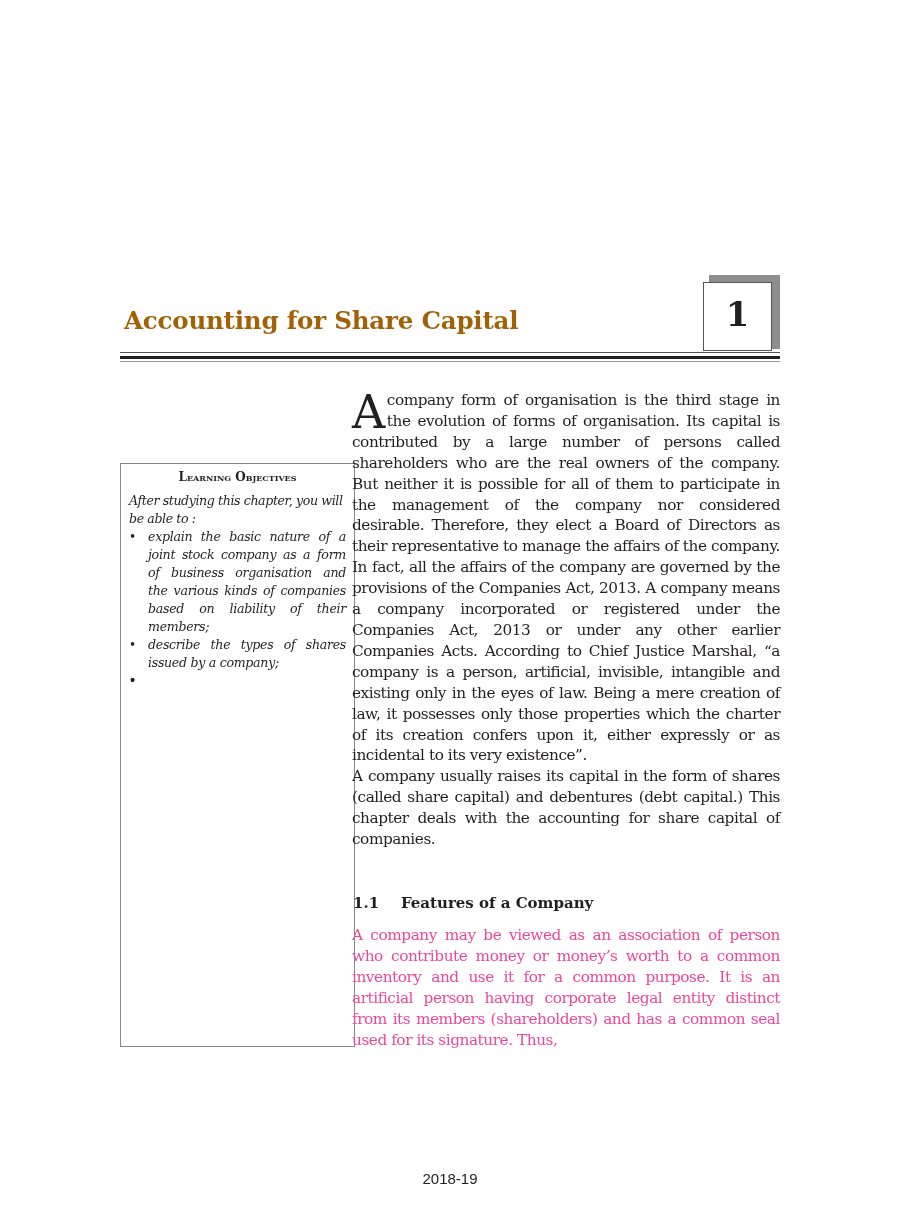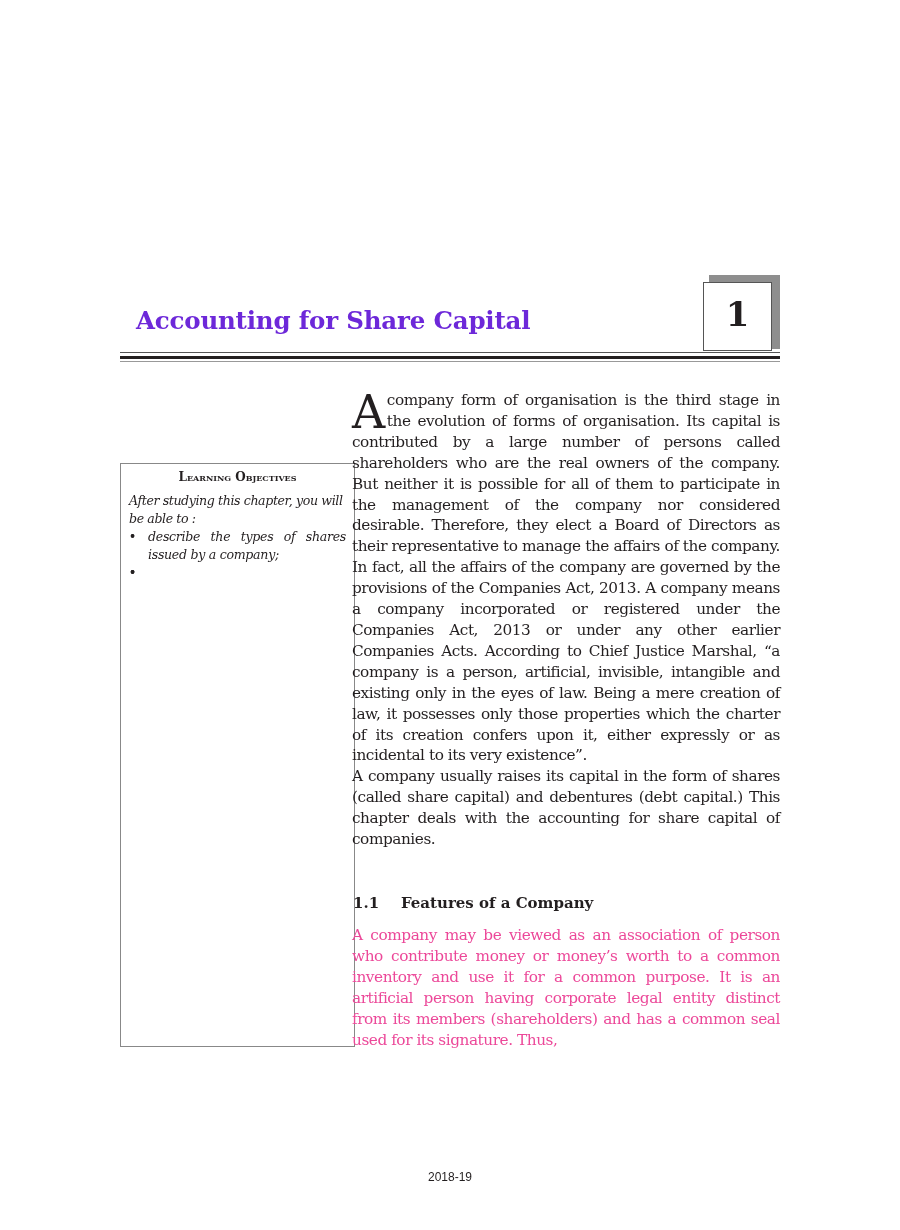--- a/index.html
+++ b/index.html
@@ -1,56 +1,56 @@
 <!DOCTYPE html>
 <html><head>
 <meta charset="utf-8">
 <style>
   html, body { margin: 0; padding: 0; background: #ffffff; }
   body { width: 900px; height: 1230px; position: relative; overflow: hidden; color: #231f20; font-family: "DejaVu Serif", serif; }
-  .title { position: absolute; left: 136px; top: 306px; font-family: "DejaVu Serif", serif; font-weight: bold; font-size: 24.5px; letter-spacing: -0.2px; color: #6d28d9; white-space: nowrap; }
+  .title { position: absolute; left: 124px; top: 306px; font-family: "DejaVu Serif", serif; font-weight: bold; font-size: 24.5px; letter-spacing: -0.2px; color: #a16207; white-space: nowrap; }
   .chap-shadow { position: absolute; left: 709px; top: 275px; width: 71px; height: 74px; background: #8e8e8e; }
   .chap-box { position: absolute; left: 703px; top: 282px; width: 69px; height: 69px; background: #fff; border: 1.5px solid #555; box-sizing: border-box; display: flex; align-items: center; justify-content: center; }
   .chap-num { font-family: "DejaVu Serif", serif; font-weight: bold; font-size: 34px; color: #231f20; margin-top: -6px; }
   .rule1 { position: absolute; left: 120px; top: 352px; width: 660px; height: 1px; background: #555; }
   .rule2 { position: absolute; left: 120px; top: 356px; width: 660px; height: 3px; background: #231f20; }
   .rule3 { position: absolute; left: 120px; top: 361px; width: 660px; height: 1px; background: #999; }
 
   .lo-box { position: absolute; left: 120px; top: 463px; width: 235px; height: 584px; border: 1.5px solid #888; box-sizing: border-box; padding: 6px 8px 0 8px; }
   .lo-head { text-align: center; font-family: "DejaVu Serif", serif; font-weight: bold; font-size: 12px; font-variant: small-caps; letter-spacing: 0px; color: #231f20; margin-bottom: 8px; }
   .lo-intro { font-family: "DejaVu Serif", serif; font-style: italic; font-size: 12.6px; line-height: 18px; color: #231f20; letter-spacing: -0.4px; }
   .lo-list { list-style: none; margin: 0; padding: 0; }
   .lo-item { position: relative; padding-left: 19px; font-family: "DejaVu Serif", serif; font-style: italic; font-size: 12.6px; line-height: 18px; text-align: justify; color: #231f20; letter-spacing: -0.3px; }
   .lo-bullet { position: absolute; left: 0; top: 0; font-style: normal; font-size: 12px; }
 
   .main { position: absolute; left: 352px; top: 390px; width: 428px; font-family: "DejaVu Serif", serif; font-size: 15.3px; line-height: 20.9px; text-align: justify; color: #231f20; letter-spacing: -0.45px; }
   .dropcap { float: left; font-size: 46px; line-height: 38px; margin: 3px 2px 0 0; font-family: "DejaVu Serif", serif; }
   .para { margin: 0; }
   .section-head { position: absolute; left: 353px; top: 894px; font-family: "DejaVu Serif", serif; font-weight: bold; font-size: 15px; color: #231f20; white-space: nowrap; }
   .sec-num { display: inline-block; width: 48px; }
   .main2 { position: absolute; left: 352px; top: 925px; width: 428px; font-family: "DejaVu Serif", serif; font-size: 15.3px; line-height: 20.9px; text-align: justify; color: #ec4899; letter-spacing: -0.45px; }
-  .footer { position: absolute; left: 0; width: 900px; top: 1170px; text-align: center; font-family: "Liberation Sans", sans-serif; font-size: 12px; color: #231f20; }
+  .footer { position: absolute; left: 0; width: 900px; top: 1170px; text-align: center; font-family: "Liberation Sans", sans-serif; font-size: 15px; color: #231f20; }
 </style>
 </head>
 <body>
 
 <div class="chap-shadow"></div>
 <div class="chap-box">
   <span class="chap-num">1</span>
 </div>
 <div class="title">Accounting for Share Capital</div>
 <div class="rule1"></div>
 <div class="rule2"></div>
 <div class="rule3"></div>
 
 <div class="lo-box">
   <div class="lo-head">Learning Objectives</div>
   <div class="lo-intro">After studying this chapter, you will be able to :</div>
   <ul class="lo-list">
-    <li class="lo-item"><span class="lo-bullet">•</span></li>
+    <li class="lo-item"><span class="lo-bullet">•</span><span>explain the basic nature of a joint stock company as a form of business organisation and the various kinds of companies based on liability of their members;</span></li>
     <li class="lo-item"><span class="lo-bullet">•</span><span>describe the types of shares issued by a company;</span></li>
     <li class="lo-item"><span class="lo-bullet">•</span></li>
     <li class="lo-item"><span class="lo-bullet">•</span></li>
     <li class="lo-item"><span class="lo-bullet">•</span></li>
   </ul>
 </div>
 
 <div class="main">
   <p class="para"><span class="dropcap">A</span><span> company form of organisation is the third stage in the evolution of forms of organisation. Its capital is contributed by a large number of persons called shareholders who are the real owners of the company. But neither it is possible for all of them to participate in the management of the company nor considered desirable. Therefore, they elect a Board of Directors as their representative to manage the affairs of the company. In fact, all the affairs of the company are governed by the provisions of the Companies Act, 2013. A company means a company incorporated or registered under the Companies Act, 2013 or under any other earlier Companies Acts. According to Chief Justice Marshal, “a company is a person, artificial, invisible, intangible and existing only in the eyes of law. Being a mere creation of law, it possesses only those properties which the charter of its creation confers upon it, either expressly or as incidental to its very existence”.</span></p>
   <p class="para">A company usually raises its capital in the form of shares (called share capital) and debentures (debt capital.) This chapter deals with the accounting for share capital of companies.</p>

